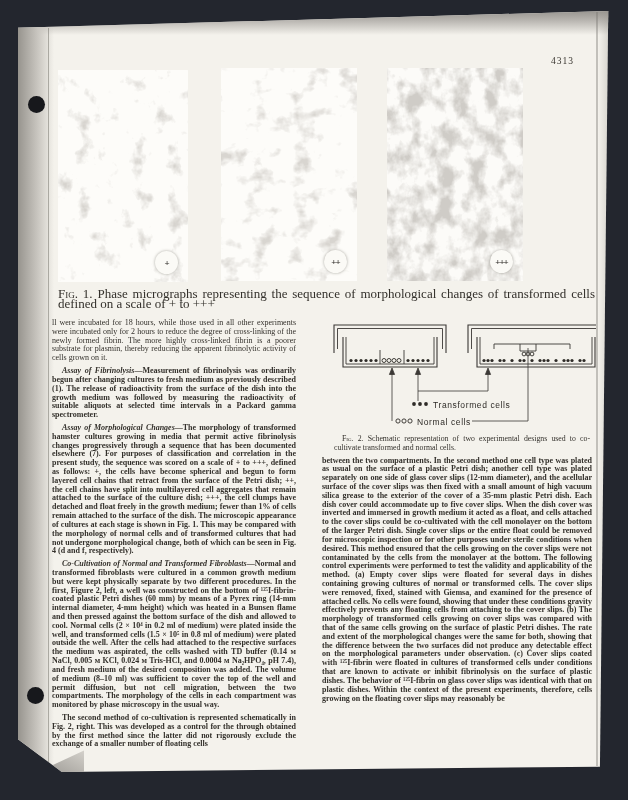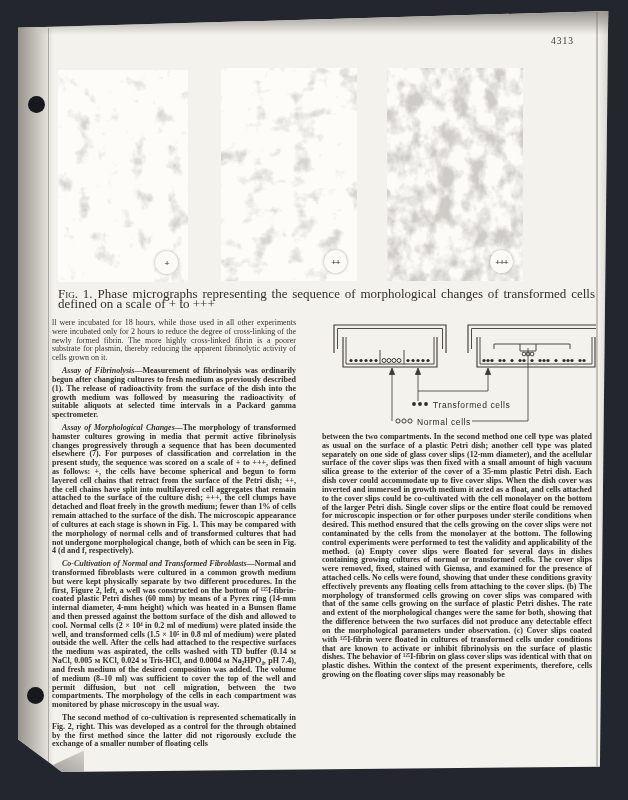--- a/index.html
+++ b/index.html
@@ -13,21 +13,21 @@
         background:linear-gradient(90deg,#97948e 0%,#c9c6c0 55%,rgba(244,242,236,0) 100%);}
   .crease-left{position:absolute;left:30px;top:20px;bottom:10px;width:1px;background:rgba(100,97,92,.45);}
   .crease-right{position:absolute;right:12px;top:4px;bottom:6px;width:2px;background:rgba(120,117,112,.40);}
   .edge-right-band{position:absolute;right:0;top:0;bottom:0;width:12px;
         background:linear-gradient(90deg,rgba(160,157,150,0),rgba(150,147,140,.35));}
   .corner-fold{position:absolute;left:20px;bottom:0;width:46px;height:24px;
         background:linear-gradient(to top right,#85827d,#cfccc6);
         clip-path:polygon(0 100%,100% 100%,100% 10%);opacity:.8;}
   .hole{position:absolute;width:17px;height:17px;border-radius:50%;background:#17181c;}
   .hole1{left:10px;top:88px;} .hole2{left:9px;top:679px;}
-  .page-number{position:absolute;top:28px;right:36px;font-size:9.5px;letter-spacing:1px;color:#38352f;}
+  .page-number{position:absolute;top:48px;right:36px;font-size:9.5px;letter-spacing:1px;color:#38352f;}
   .micro{position:absolute;box-shadow:inset 0 0 0 1px rgba(120,117,110,.55), inset 0 0 14px rgba(120,117,110,.35);}
   .micro svg{display:block;width:100%;height:100%;}
   .m1{left:40px;top:62px;width:130px;height:212px;}
   .m2{left:203px;top:60px;width:136px;height:213px;}
   .m3{left:369px;top:60px;width:136px;height:213px;}
   .badge{position:absolute;right:10px;bottom:8px;width:23px;height:23px;border-radius:50%;
         background:#fbfaf6;color:#2e2b27;display:flex;align-items:center;justify-content:center;
         font-weight:bold;font-size:9px;letter-spacing:-1px;box-shadow:0 0 3px rgba(150,147,140,.8);}
   .fig1-caption{position:absolute;left:40px;top:281px;width:537px;font-size:13px;line-height:9.6px;
         color:#33302b;text-align:justify;}
@@ -208,17 +208,20 @@
             </g>
             <text x="103" y="90.5" font-family="Liberation Sans, sans-serif" font-size="8.5" letter-spacing="0.6" fill="#2e2b27">Transformed cells</text>
             <g fill="none" stroke="#2e2b27" stroke-width="0.9">
               <circle cx="68" cy="104" r="2.1"></circle>
                 <circle cx="74" cy="104" r="2.1"></circle>
                 <circle cx="80" cy="104" r="2.1"></circle>
             </g>
             <text x="87" y="107.5" font-family="Liberation Sans, sans-serif" font-size="8.5" letter-spacing="0.6" fill="#2e2b27">Normal cells</text>
           </g>
         </svg>
+        <div class="fig2-caption">
+          <span class="sc">Fig. 2.</span><span> Schematic representation of two experimental designs used to co-cultivate transformed and normal cells.</span>
+        </div>
       </div>
       <p class="body-after-fig">between the two compartments. In the second method one cell type was plated as usual on the surface of a plastic Petri dish; another cell type was plated separately on one side of glass cover slips (12-mm diameter), and the acellular surface of the cover slips was then fixed with a small amount of high vacuum silica grease to the exterior of the cover of a 35-mm plastic Petri dish. Each dish cover could accommodate up to five cover slips. When the dish cover was inverted and immersed in growth medium it acted as a float, and cells attached to the cover slips could be co-cultivated with the cell monolayer on the bottom of the larger Petri dish. Single cover slips or the entire float could be removed for microscopic inspection or for other purposes under sterile conditions when desired. This method ensured that the cells growing on the cover slips were not contaminated by the cells from the monolayer at the bottom. The following control experiments were performed to test the validity and applicability of the method. (a) Empty cover slips were floated for several days in dishes containing growing cultures of normal or transformed cells. The cover slips were removed, fixed, stained with Giemsa, and examined for the presence of attached cells. No cells were found, showing that under these conditions gravity effectively prevents any floating cells from attaching to the cover slips. (b) The morphology of transformed cells growing on cover slips was compared with that of the same cells growing on the surface of plastic Petri dishes. The rate and extent of the morphological changes were the same for both, showing that the difference between the two surfaces did not produce any detectable effect on the morphological parameters under observation. (c) Cover slips coated with ¹²⁵I-fibrin were floated in cultures of transformed cells under conditions that are known to activate or inhibit fibrinolysis on the surface of plastic dishes. The behavior of ¹²⁵I-fibrin on glass cover slips was identical with that on plastic dishes. Within the context of the present experiments, therefore, cells growing on the floating cover slips may reasonably be</p>
     </div>
   </div>
 </div>
 
 </body></html>

